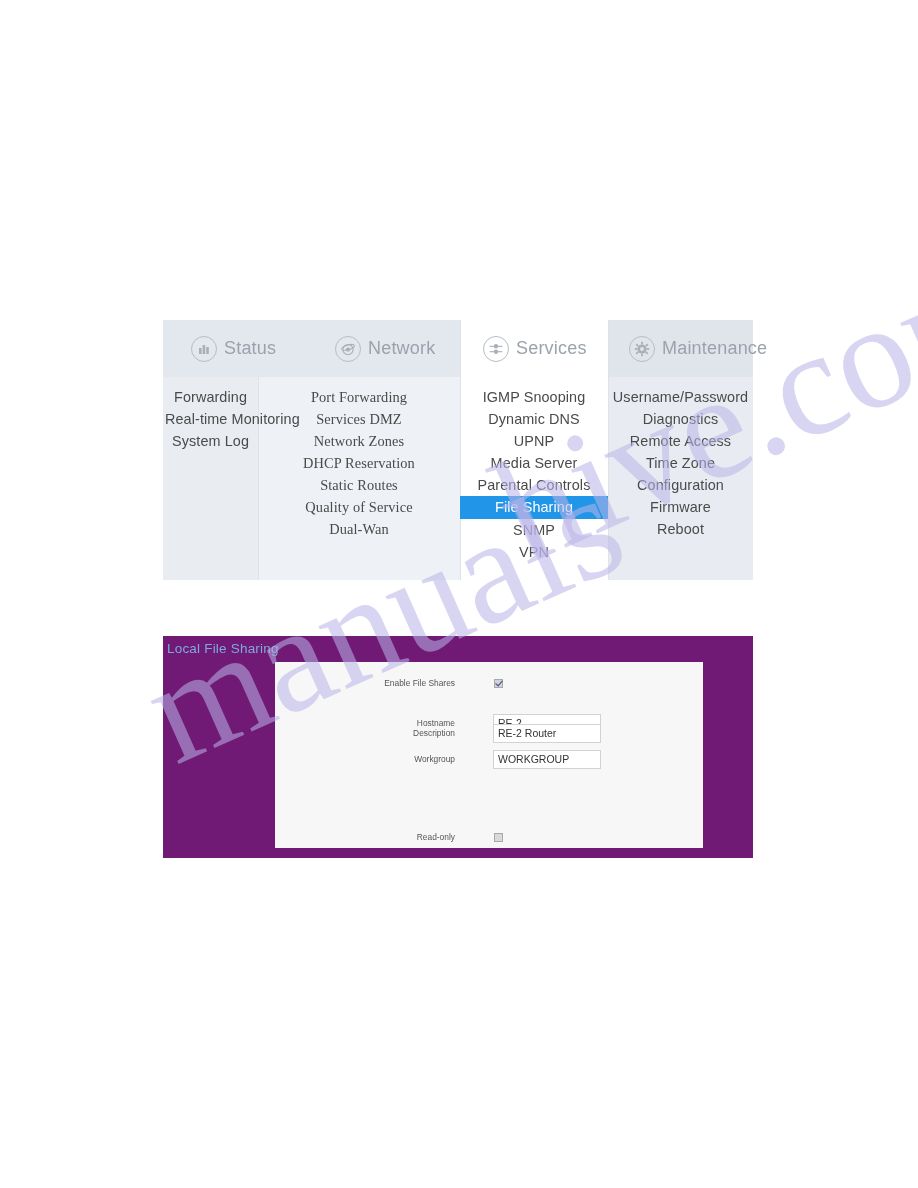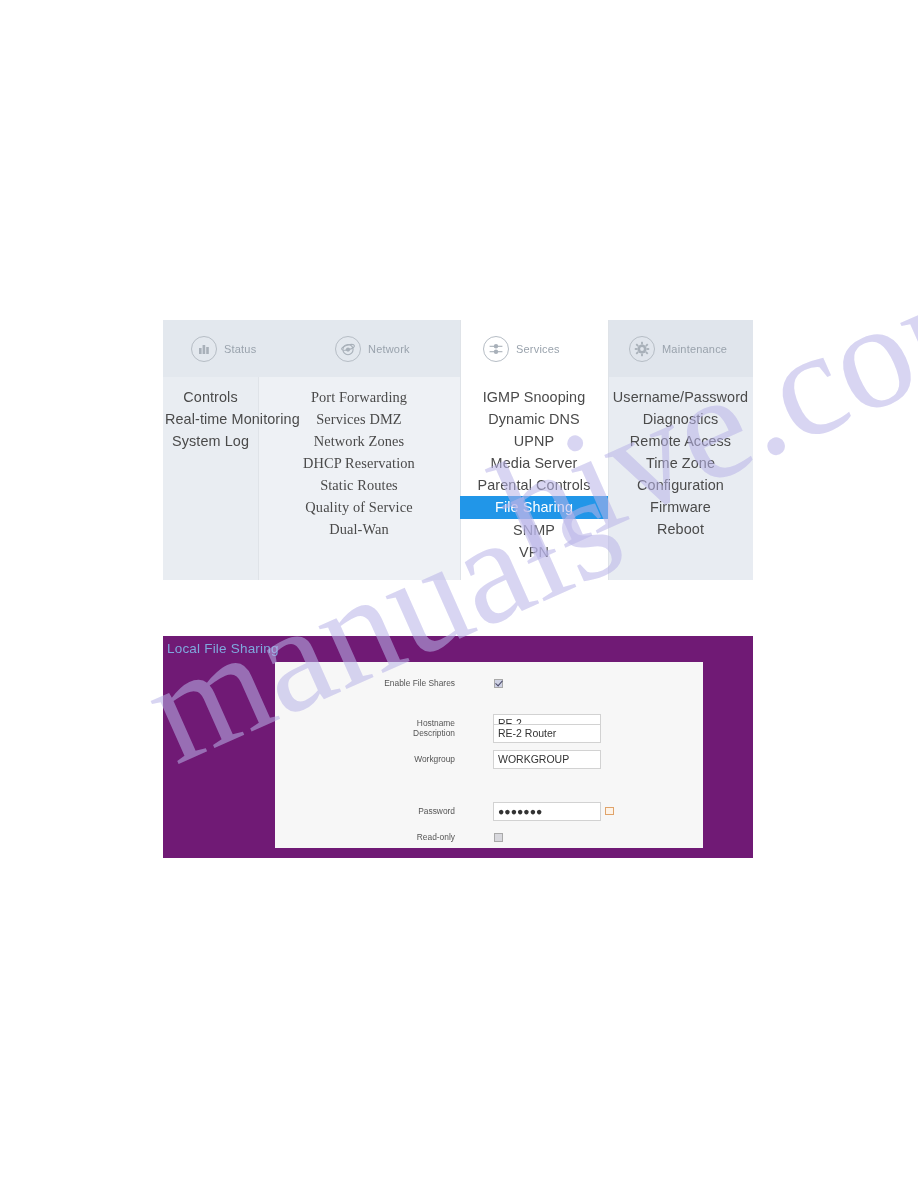--- a/index.html
+++ b/index.html
@@ -60,21 +60,21 @@
     position: absolute;
     top: 0;
     height: 57px;
     display: flex;
     align-items: center;
     gap: 7px;
     padding-left: 14px;
     box-sizing: border-box;
   }
   .menu-head-item .hd-label {
-    font-size: 11px;
+    font-size: 18px;
     color: #9aa3ad;
     letter-spacing: .2px;
     white-space: nowrap;
   }
   .circ-icon {
     width: 26px; height: 26px;
     border-radius: 50%;
     border: 1.4px solid #b6bdc5;
     display: flex;
     align-items: center;
@@ -256,21 +256,21 @@
     <span class="circ-icon">
       <svg width="14" height="14" viewBox="0 0 14 14">
         <rect x="2" y="6" width="2.6" height="6" fill="#a8b0b9"></rect>
         <rect x="5.6" y="3" width="2.6" height="9" fill="#a8b0b9"></rect>
         <rect x="9.2" y="5" width="2.6" height="7" fill="#a8b0b9"></rect>
       </svg>
     </span>
     <span class="hd-label">Status</span>
   </div>
   <div class="menu-list" style="left:0px; width:95px;">
-    <div class="menu-item">Controls</div>
+    <div class="menu-item">Forwarding</div>
     <div class="menu-item">Real-time Monitoring</div>
     <div class="menu-item">System Log</div>
   </div>
 
   <div class="menu-head-item" style="left:158px; width:140px;">
     <span class="circ-icon">
       <svg width="16" height="16" viewBox="0 0 16 16">
         <circle cx="8" cy="8.6" r="5.1" fill="none" stroke="#a8b0b9" stroke-width="1.1"></circle>
         <circle cx="8" cy="8.6" r="2.1" fill="#a8b0b9"></circle>
         <ellipse cx="8" cy="6.4" rx="6.6" ry="2.3" fill="none" stroke="#a8b0b9" stroke-width="1.1" transform="rotate(-16 8 6.4)"></ellipse>
@@ -359,25 +359,20 @@
       <span class="form-label">Description</span>
       <input class="form-input" type="text" value="RE-2 Router" style="">
     </div>
 
     <div class="form-row" style="top:84px;">
       <span class="form-label">Workgroup</span>
       <input class="form-input" type="text" value="WORKGROUP" style="">
     </div>
 
 
-    <div class="form-row" style="top:136px;">
-      <span class="form-label">Password</span>
-      <input class="form-input" type="text" value="●●●●●●●" style="">
-      <span id="pwd-icon"></span>
-    </div>
 
     <div class="form-row" style="top:162px;">
       <span class="form-label">Read-only</span>
       <span class="chk"></span>
     </div>
 
   </div>
 </div>
 
 <div id="watermark">

